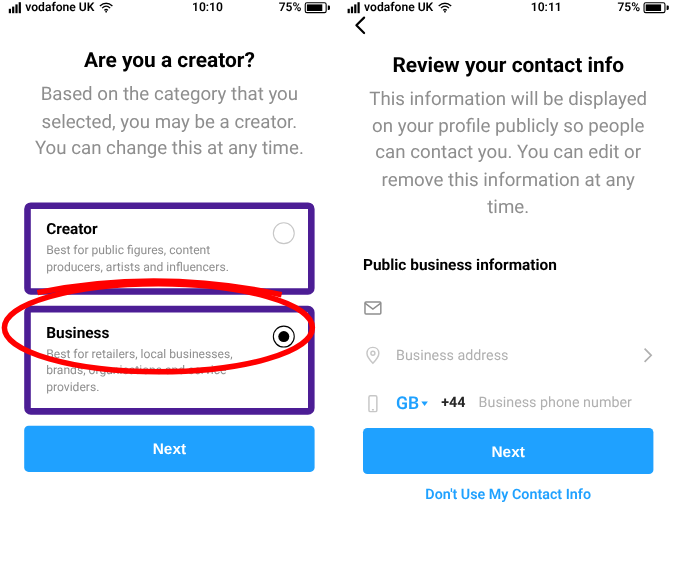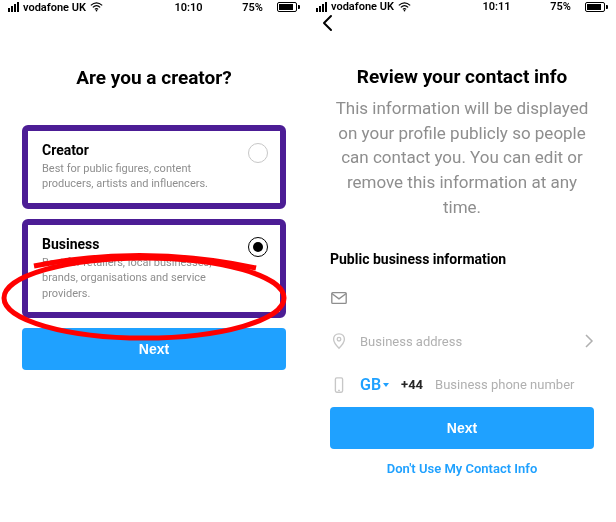--- a/index.html
+++ b/index.html
@@ -24,21 +24,21 @@
     height: 22px;
     display: flex;
     align-items: center;
     font-size: 11px;
     font-weight: 600;
     color: #000;
     padding: 0 8px;
   }
   .status-left { display: flex; align-items: center; gap: 4px; flex:1; }
   .status-center { flex:1; text-align:right; }
-  .status-right { flex:1; display:flex; justify-content:flex-end; align-items:center; gap:14px;}
+  .status-right { flex:1; display:flex; justify-content:flex-end; align-items:center; gap:3px;}
   .bars { display:flex; align-items:flex-end; gap:1px; }
   .bar { width:2px; background:#000; }
   .b1{height:4px;} .b2{height:6px;} .b3{height:8px;} .b4{height:10px;}
   .wifi-svg { width:13px; height:10px; }
   .battery { display:flex; align-items:center; }
   .batt-body { width:20px; height:10px; border:1px solid #000; border-radius:2px; position:relative; display:flex; align-items:center; }
   .batt-fill { width:14px; height:6px; background:#000; margin-left:1px; }
   .batt-tip { width:2px; height:4px; background:#000; margin-left:1px; border-radius:0 1px 1px 0;}
   .nav { height:34px; display:flex; align-items:center; padding:0 10px; }
   .back-chevron { width:20px; height:20px; }
@@ -137,20 +137,21 @@
           </span>
           <span class="batt-tip"></span>
       </span>
     </div>
   </div>
 
   <div class="nav"></div>
 
   <div class="content">
     <h1>Are you a creator?</h1>
+    <p class="sub">Based on the category that you selected, you may be a creator. You can change this at any time.</p>
 
     <div class="options">
       <div class="card">
         <div class="card-title">Creator</div>
         <div class="card-desc">Best for public figures, content producers, artists and influencers.</div>
         <span class="radio"></span>
       </div>
 
       <div class="card" style="position:relative;">
         <div class="card-title">Business</div>
@@ -199,21 +200,21 @@
     </div>
   </div>
 
   <div class="nav">
     <svg class="back-chevron" viewBox="0 0 20 20">
       <polyline points="13,3 6,10 13,17" stroke="#000" stroke-width="2" fill="none" stroke-linecap="round" stroke-linejoin="round"></polyline>
     </svg>
   </div>
 
   <div class="content">
-    <h1 style="margin-top:32px;text-align:center;">Review your contact info</h1>
+    <h1 style="margin-top:14px;text-align:center;">Review your contact info</h1>
     <p class="sub">This information will be displayed on your profile publicly so people can contact you. You can edit or remove this information at any time.</p>
 
     <div class="section-title">Public business information</div>
 
     <div class="row">
       <svg class="ico" viewBox="0 0 20 20">
         <rect x="2" y="4" width="16" height="12" rx="1"></rect>
         <polyline points="2,5 10,11 18,5"></polyline>
       </svg>
     </div>

